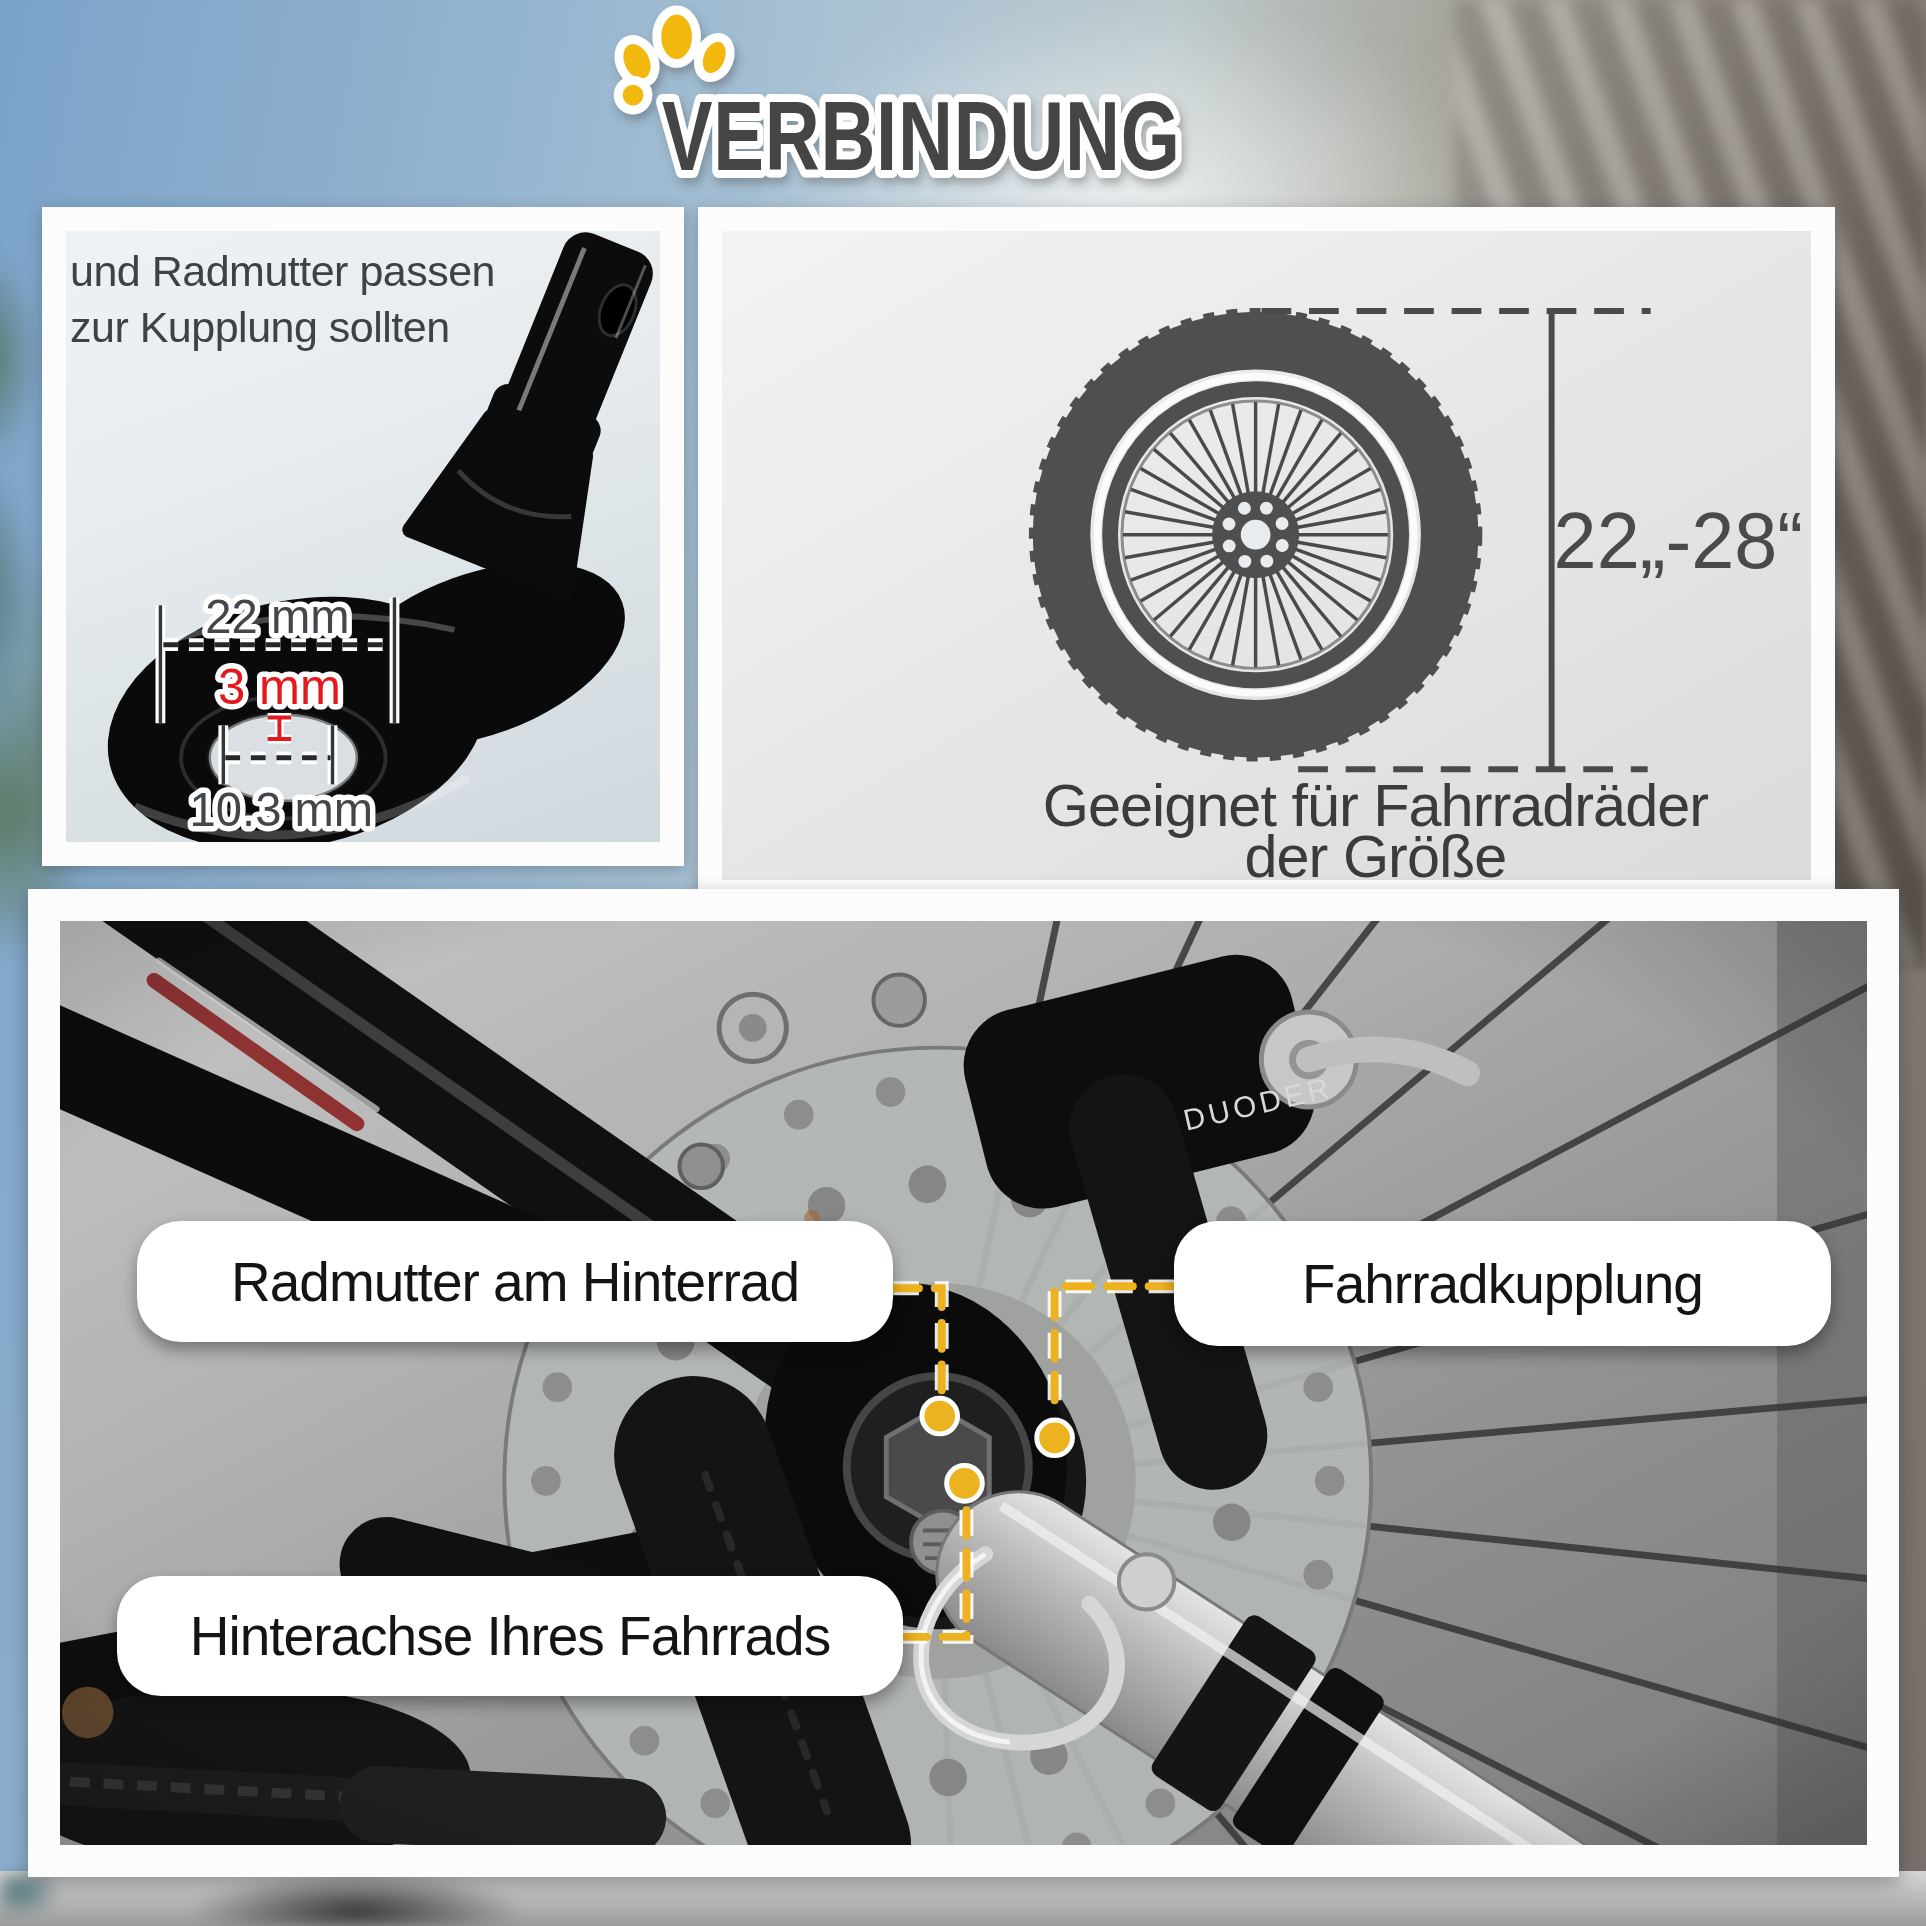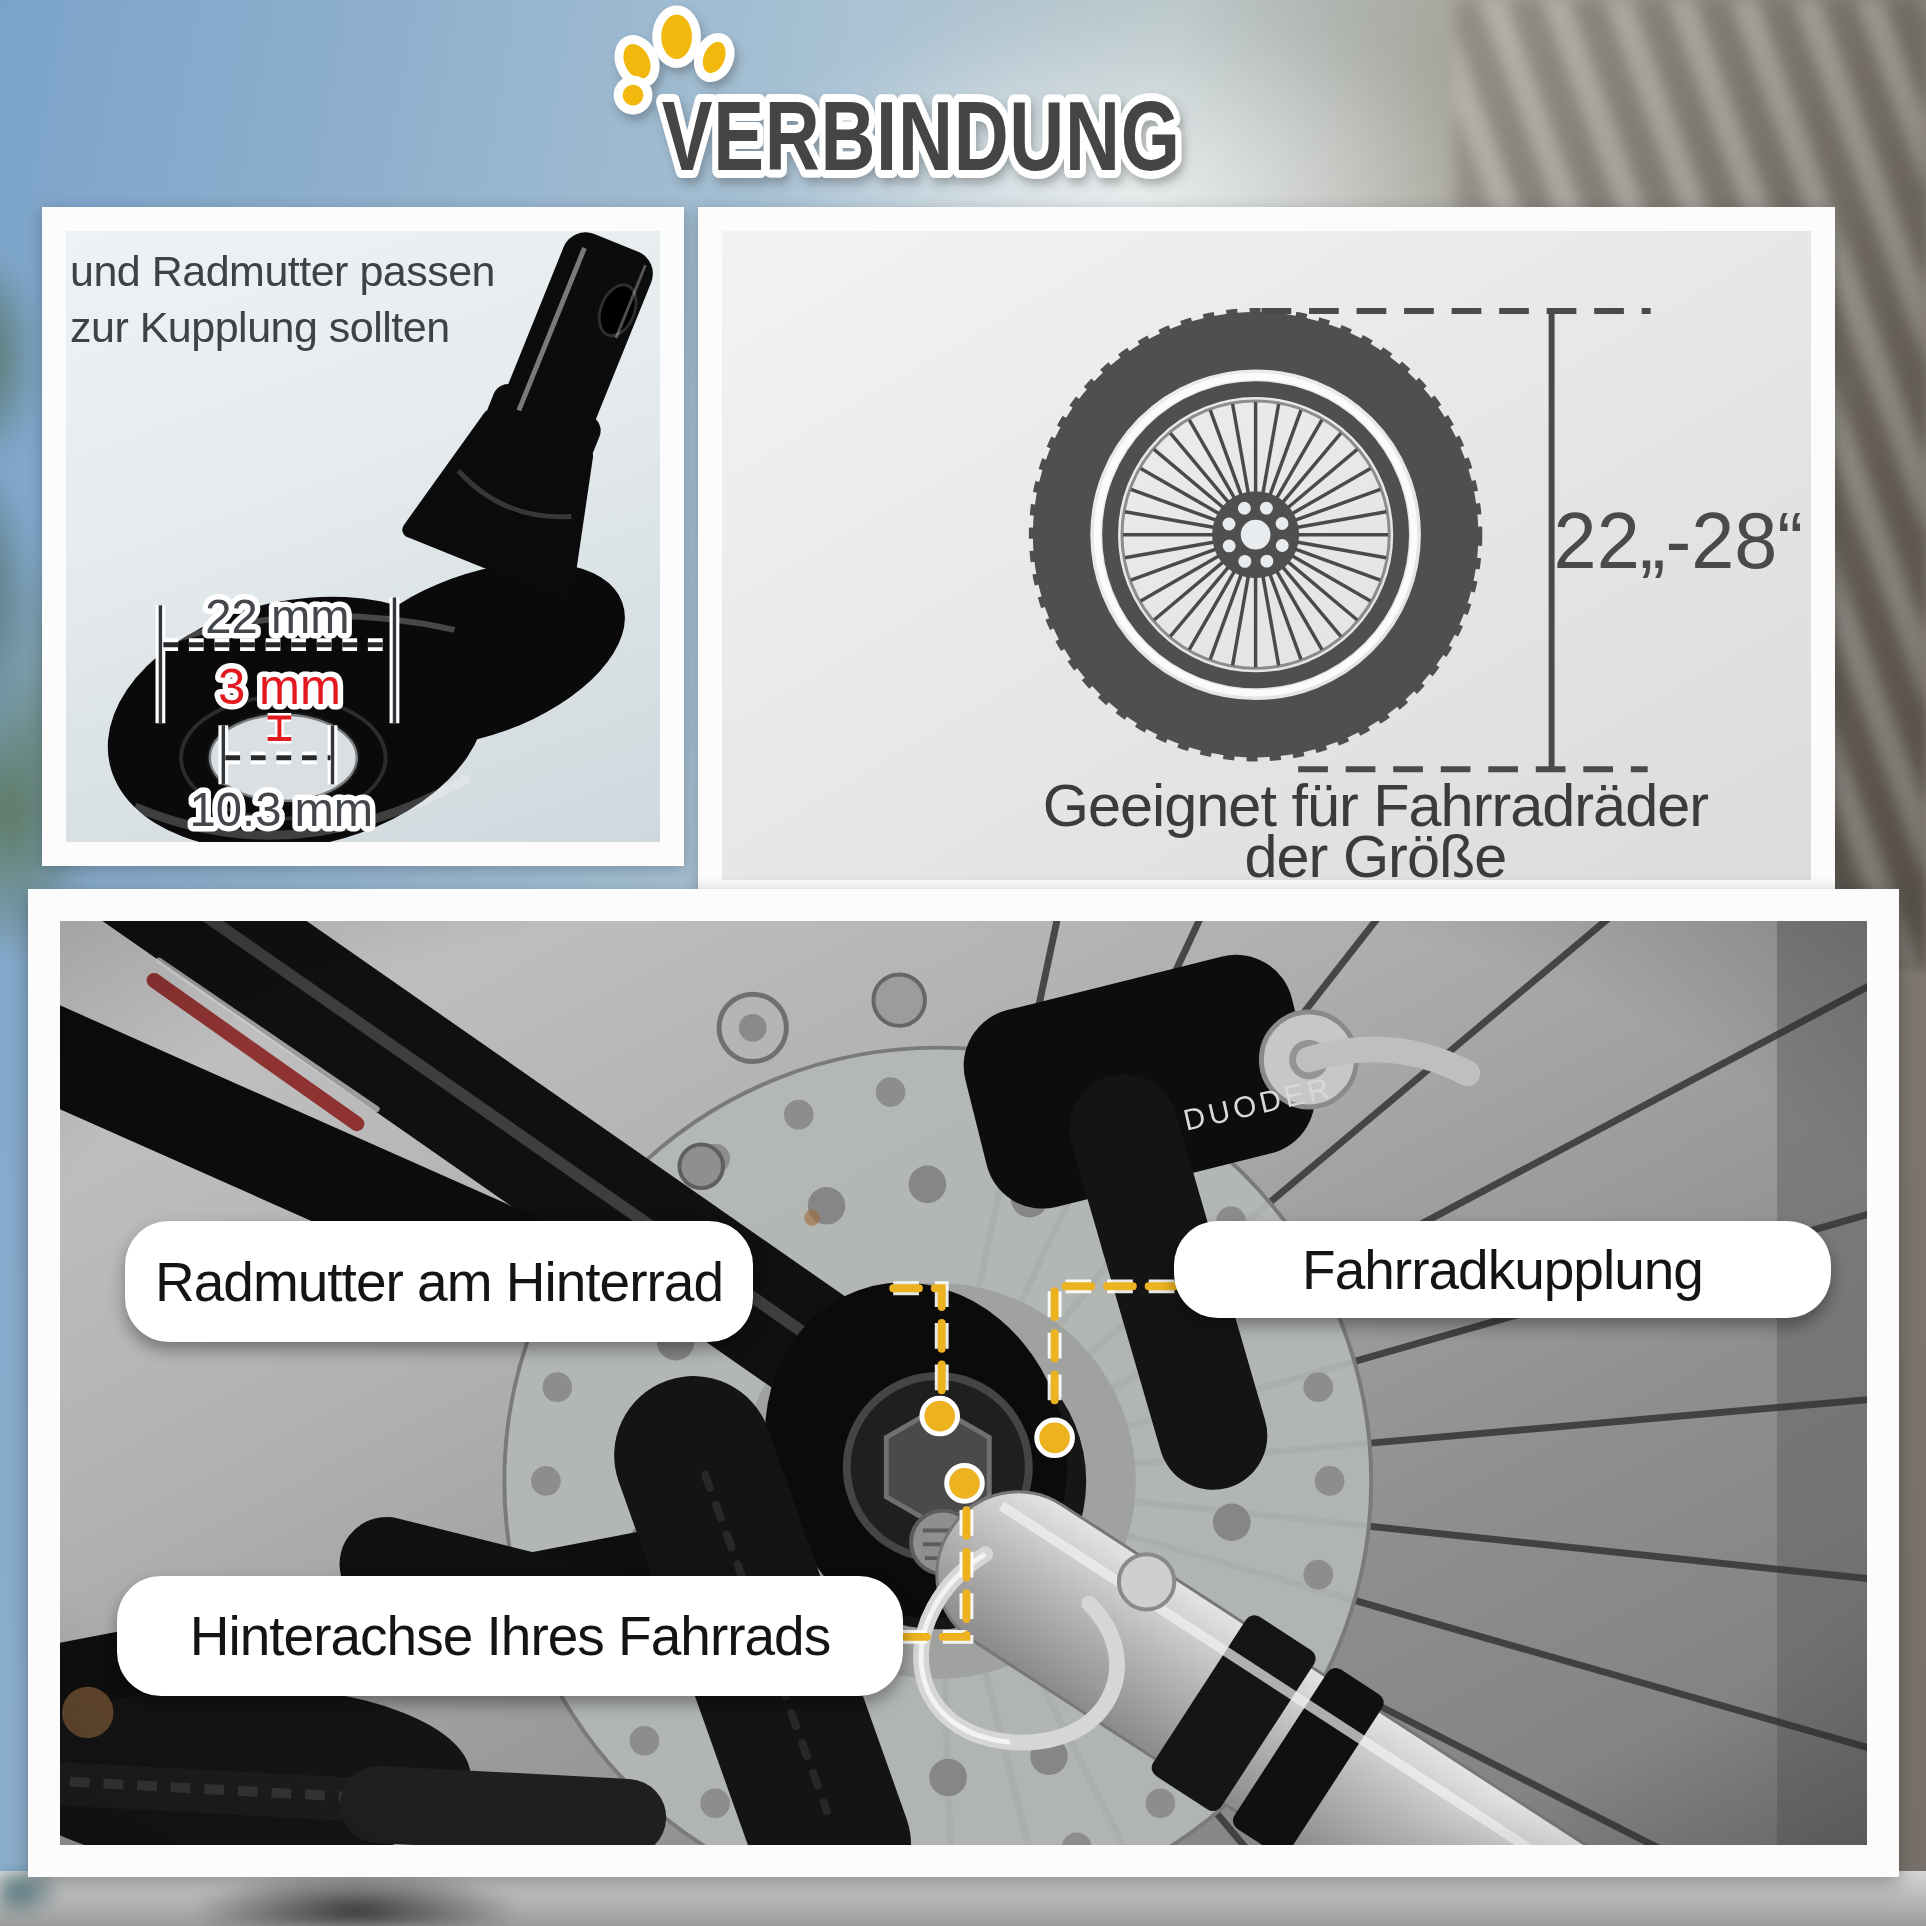--- a/index.html
+++ b/index.html
@@ -376,16 +376,16 @@
   <path class="leader" d="M 902 1301 H 951 V 1408"></path>
   <circle class="leader-dot" cx="949" cy="1430" r="18"></circle>
   <path class="leader-casing" d="M 1186 1299 H 1065 V 1430"></path>
   <path class="leader" d="M 1186 1299 H 1065 V 1430"></path>
   <circle class="leader-dot" cx="1065" cy="1452" r="18"></circle>
   <path class="leader-casing" d="M 910 1653 H 976 V 1520"></path>
   <path class="leader" d="M 910 1653 H 976 V 1520"></path>
   <circle class="leader-dot" cx="974" cy="1498" r="18"></circle>
 </svg>
 
-<div class="pill" style="left:125px;top:1221px;width:628px;height:121px">Radmutter am Hinterrad</div>
-<div class="pill" style="left:1174px;top:1221px;width:657px;height:97px">Fahrradkupplung</div>
+<div class="pill" style="left:137px;top:1221px;width:756px;height:121px">Radmutter am Hinterrad</div>
+<div class="pill" style="left:1174px;top:1221px;width:657px;height:125px">Fahrradkupplung</div>
 <div class="pill" style="left:117px;top:1576px;width:786px;height:120px">Hinterachse Ihres Fahrrads</div>
 
 
 </body></html>

